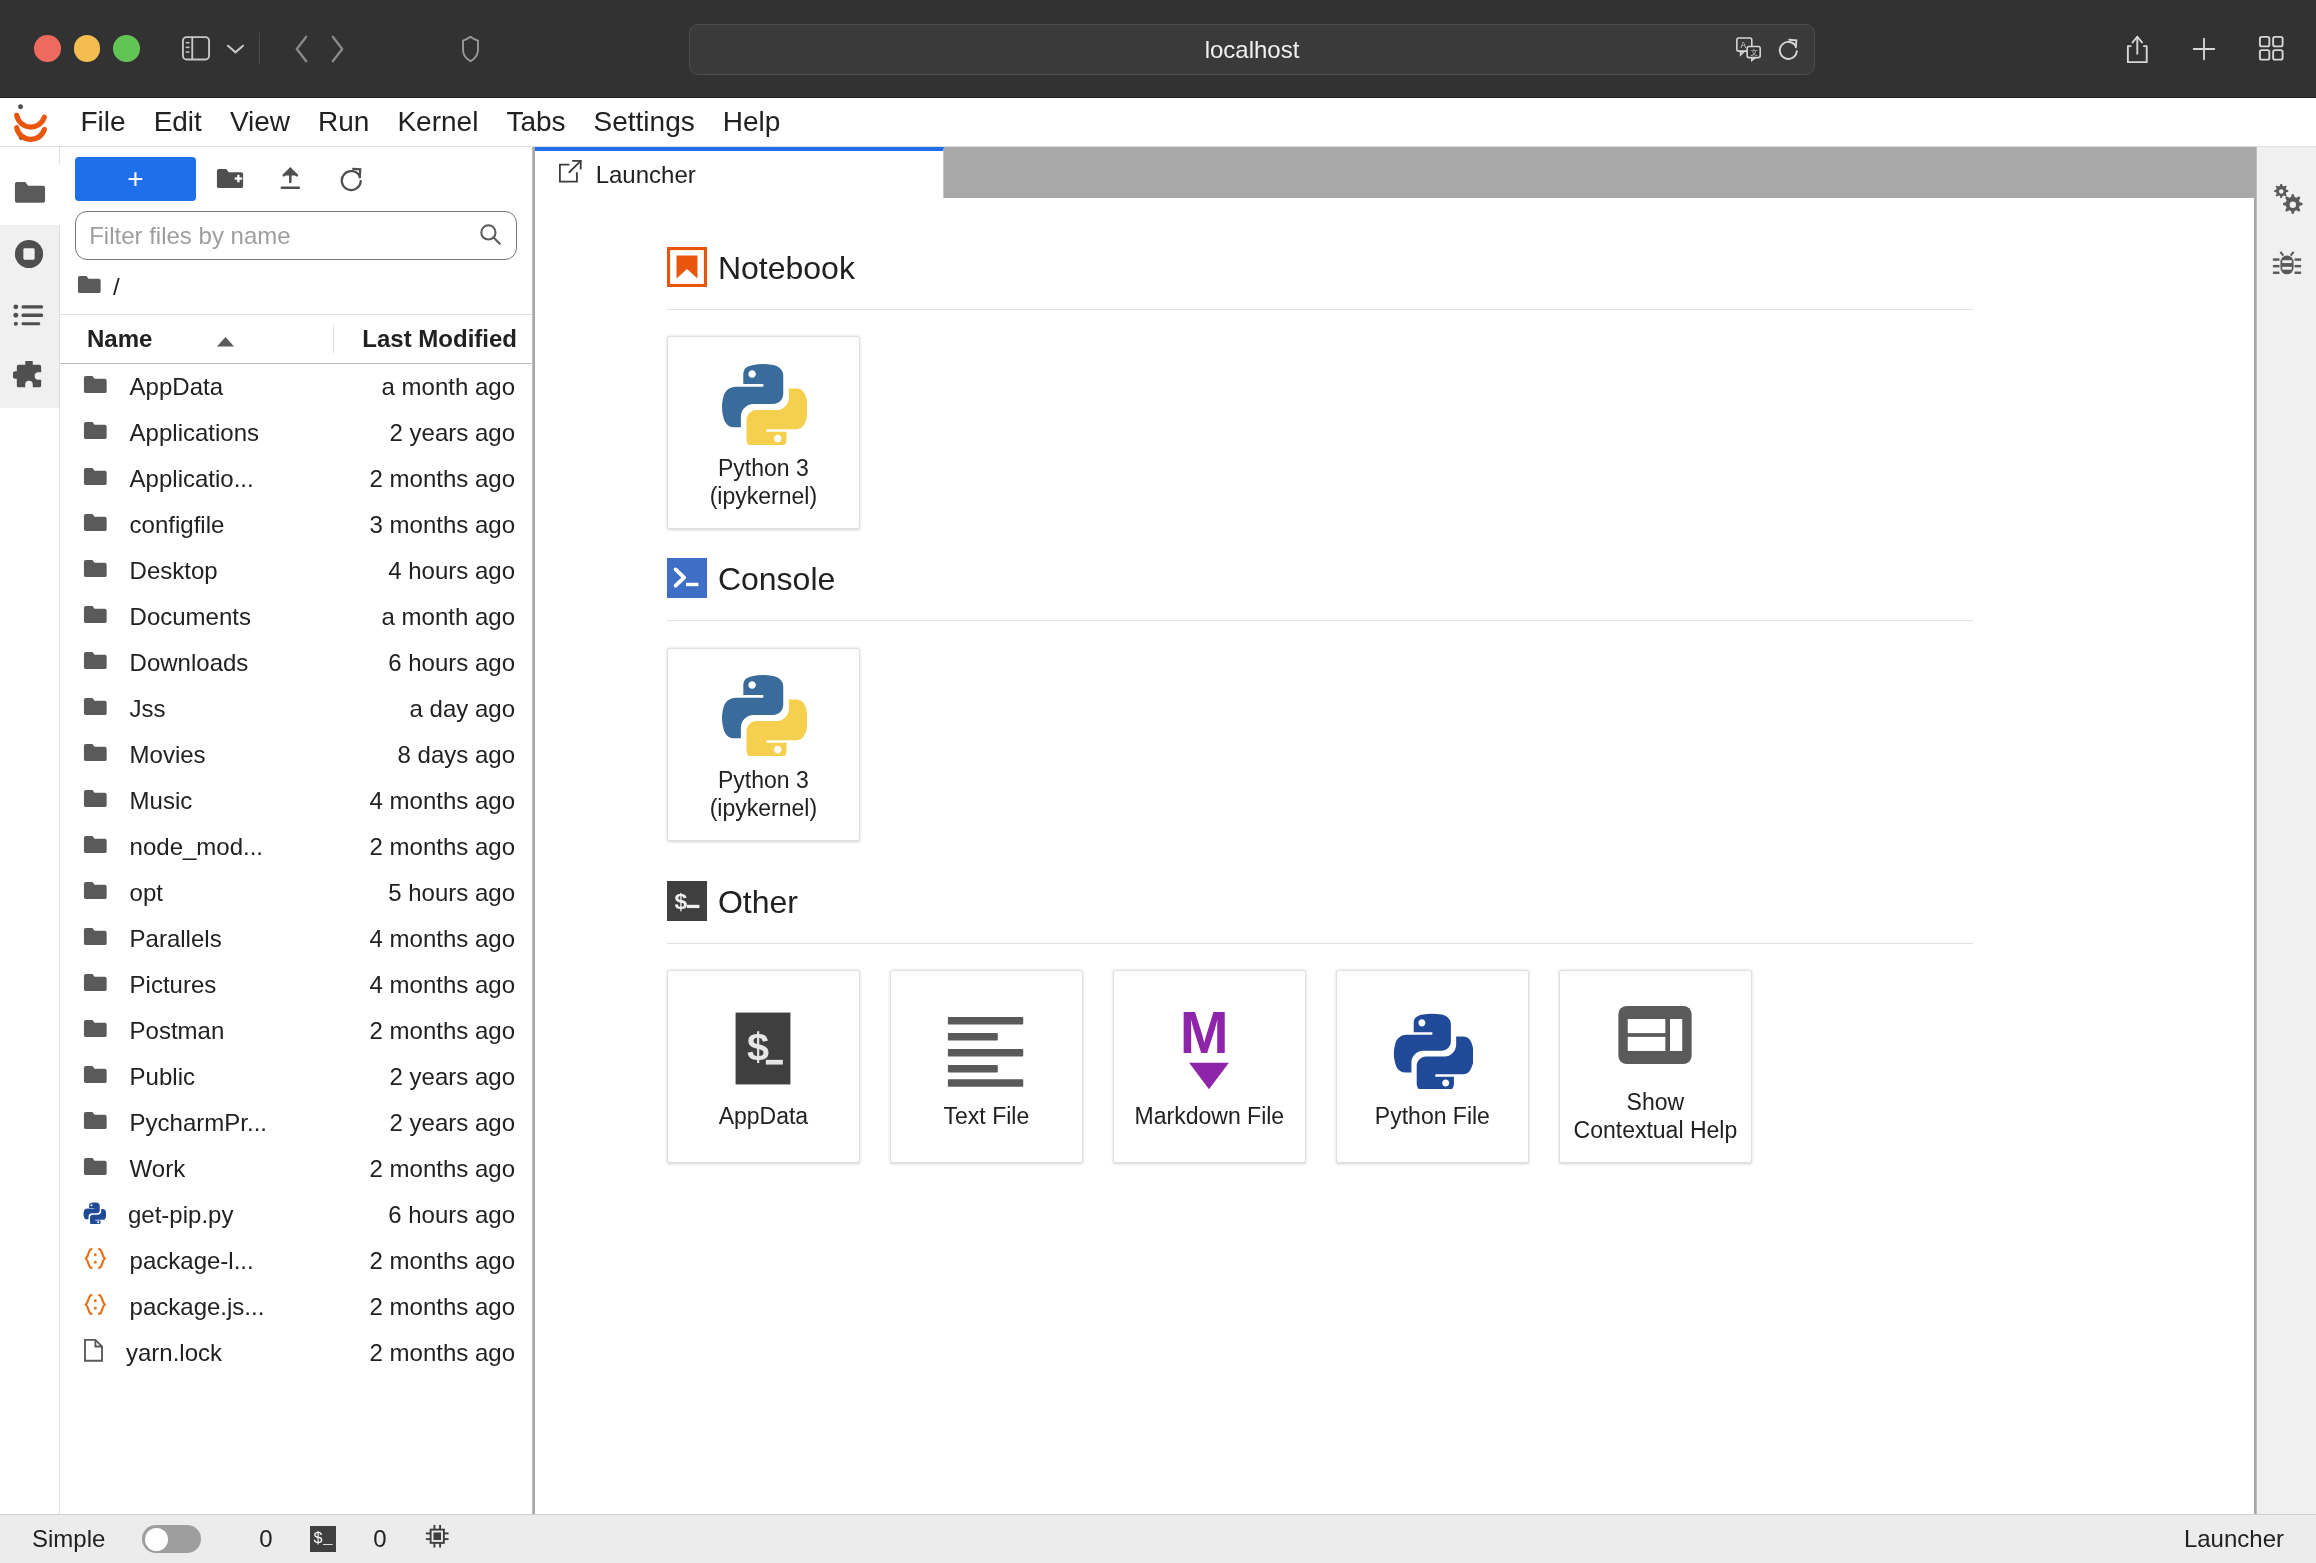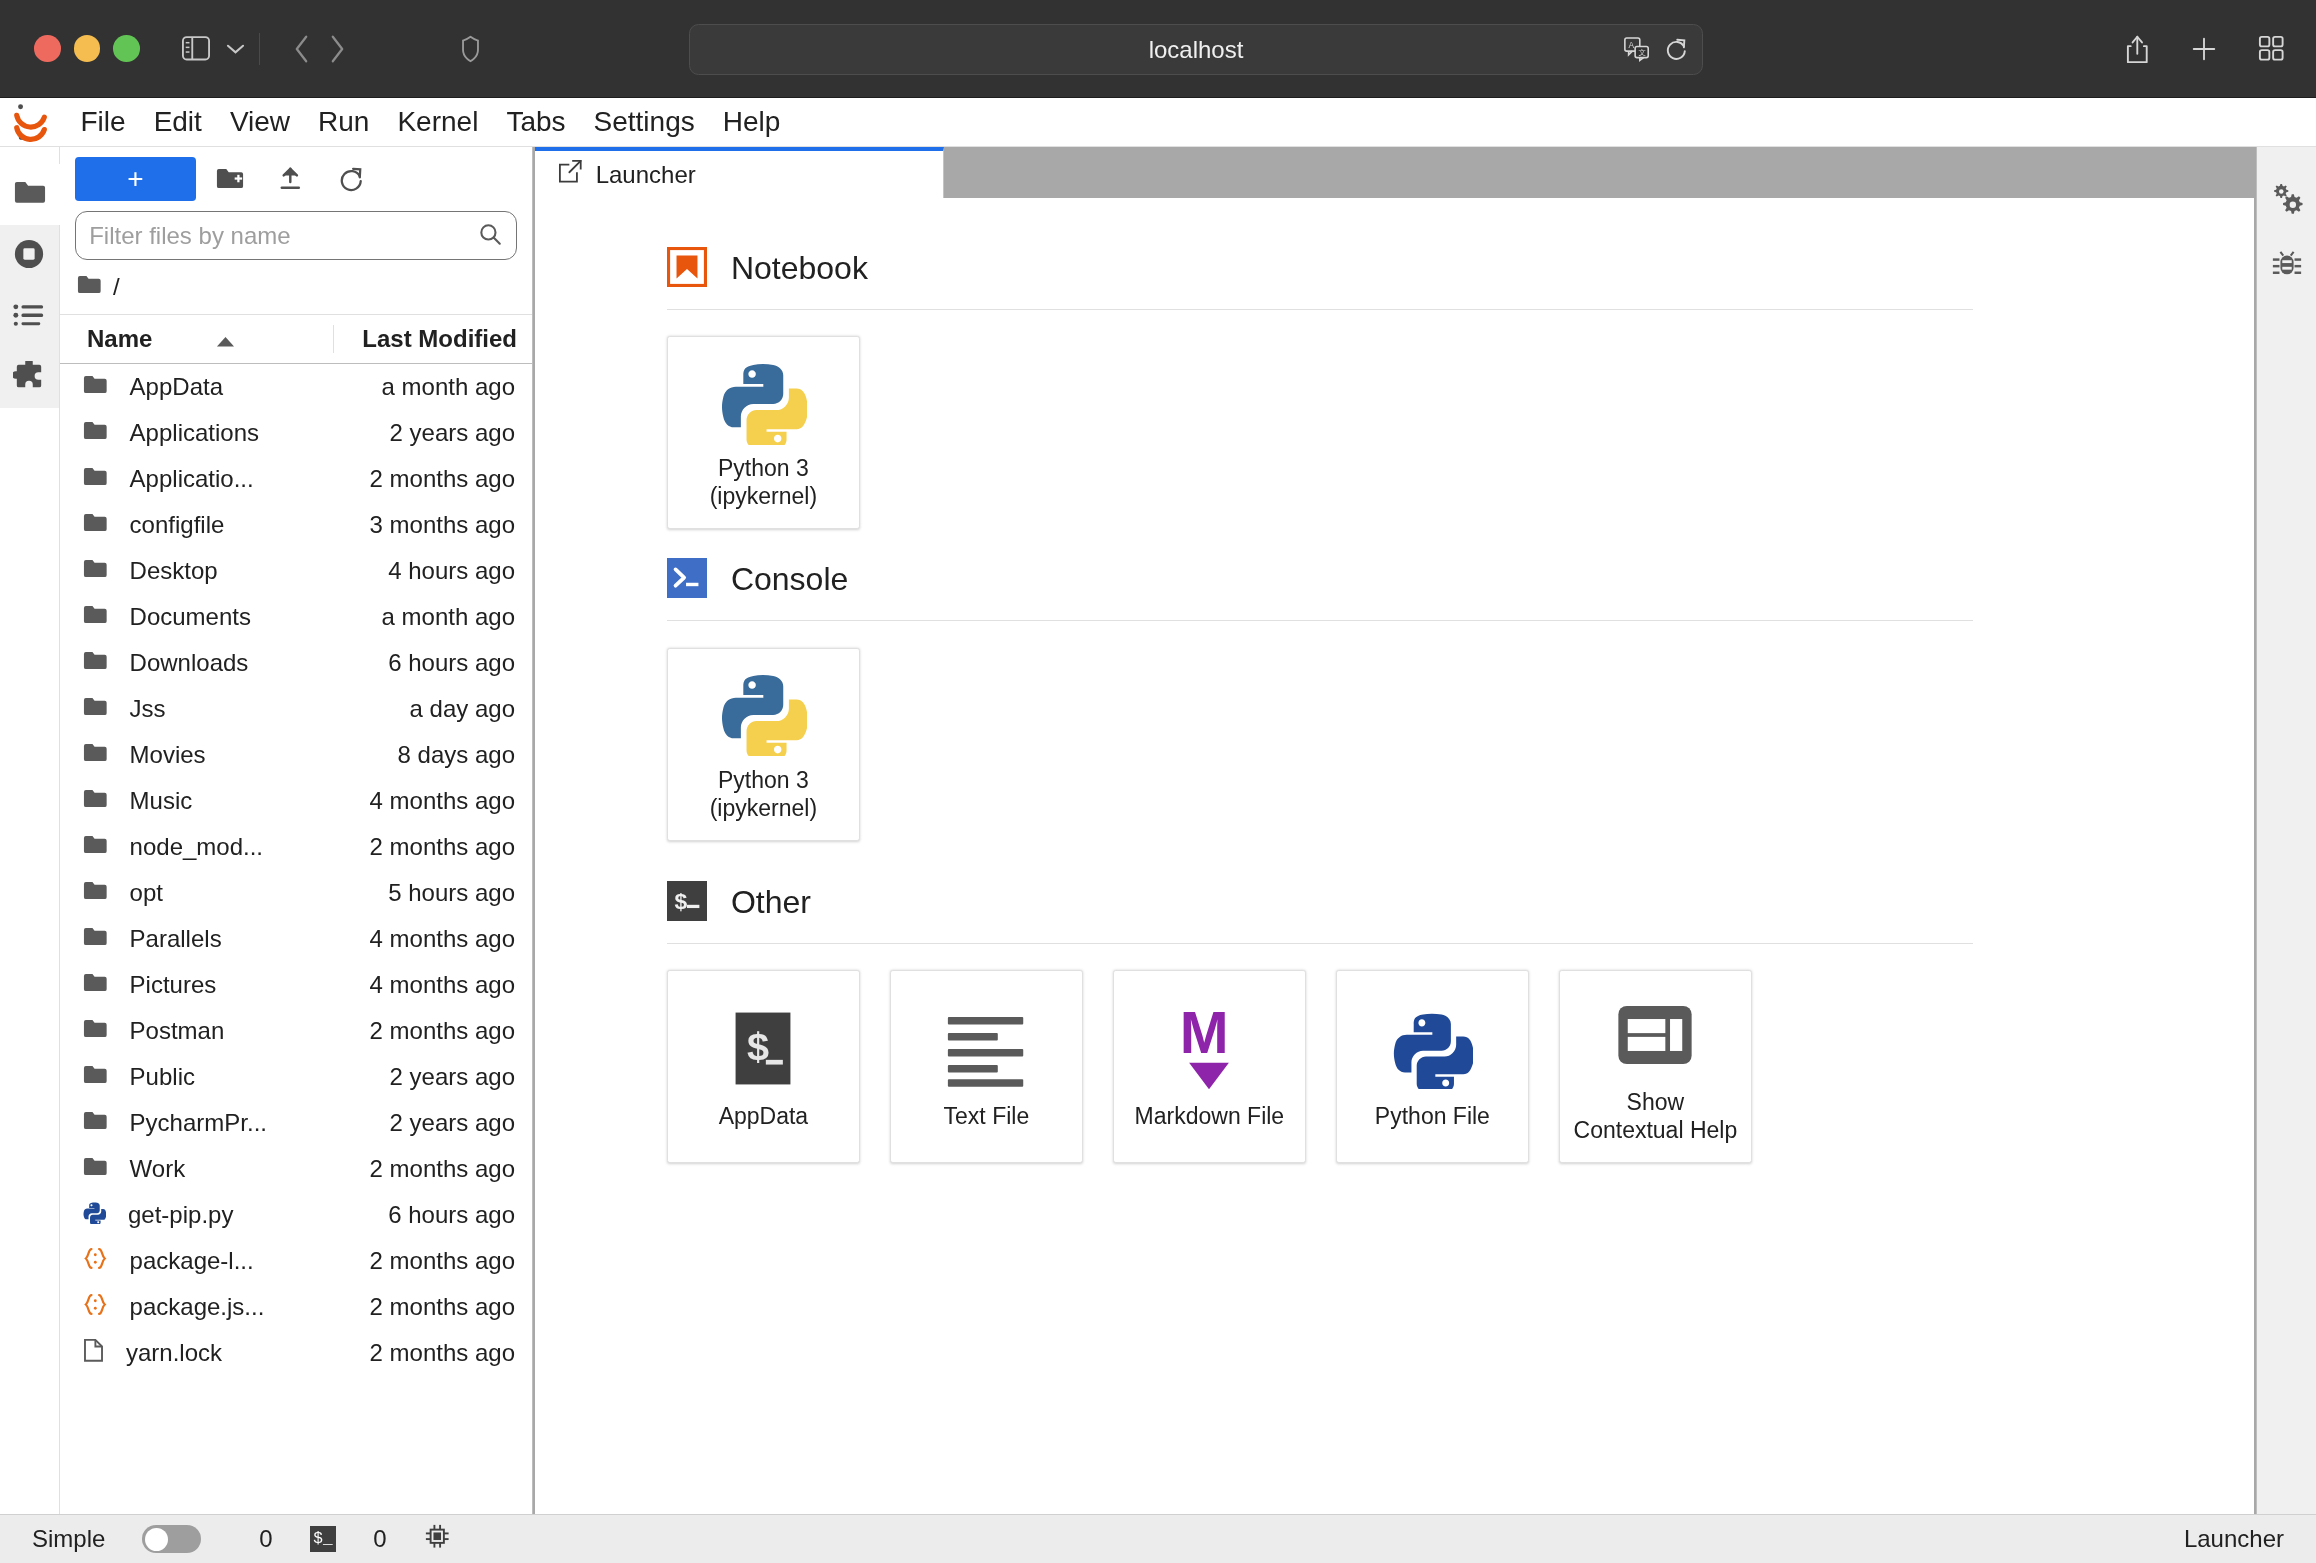--- a/index.html
+++ b/index.html
@@ -32,21 +32,21 @@
     display: flex; align-items: center; justify-content: center;
     color: #c8c8c8; cursor: default;
   }
   .sidebar-toggle { margin-left: 42px; }
   .chev-down { margin-left: 15px; color: #c8c8c8; font-size: 21px; }
   .divider-v { width: 0.9px; height: 32px; background: #4a4a4a; margin-left: 13.2px; }
   .nav-arrows { display: flex; gap: 17px; margin-left: 32px; color: #8c8c8c; }
   .shield-ico { margin-left: 114px; color: #9a9a9a; }
 
   .urlbar {
-    position: absolute; left: 689px; width: 1014px;
+    position: absolute; left: 689px; width: 1126px;
     height: 51px; top: 24px;
     background: #3a3a3a; border: 0.9px solid #4d4d4d; border-radius: 9.5px;
     display: flex; align-items: center; justify-content: center;
     color: #f0f0f0; font-size: 24px;
   }
   .url-right {
     position: absolute; right: 13.2px; top: 0; height: 100%;
     display: flex; align-items: center; gap: 13.2px;
   }
   .browser-right {
@@ -152,21 +152,21 @@
     font-size: 24px; color: #212121; cursor: default;
     border-right: 0.9px solid #c4c4c4;
   }
   .launcher-pane {
     flex: 1 1 auto; background: #fff; margin: 0 1.9px 0 1.9px;
     overflow: hidden; position: relative;
   }
   .launcher-inner { padding: 49px 0 0 132px; }
 
   .section { margin-bottom: 9.5px; }
-  .sec-head { display: flex; align-items: center; gap: 24px; }
+  .sec-head { display: flex; align-items: center; gap: 11px; }
   .sec-title { font-size: 32px; color: #212121; font-weight: normal; }
   .sec-rule { height: 0.9px; background: #e0e0e0; margin: 19px 0 26.5px 0; width: 1306px; }
   .card-row { display: flex; gap: 30px; }
   .card {
     width: 193px; height: 193px; background: #fff;
     border: 0.9px solid #e0e0e0; border-radius: 2.8px;
     box-shadow: 0 0.9px 2.8px rgba(0,0,0,0.18);
     display: flex; flex-direction: column; align-items: center;
     justify-content: center; gap: 7.6px; cursor: default; padding: 9.5px;
   }

